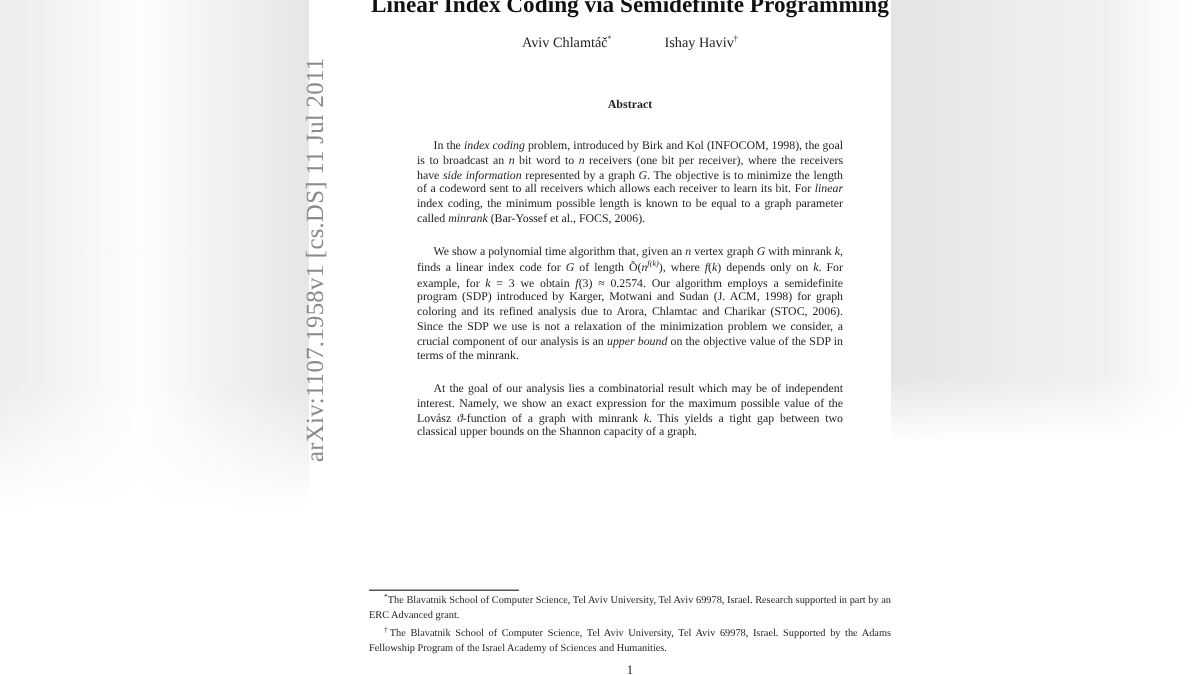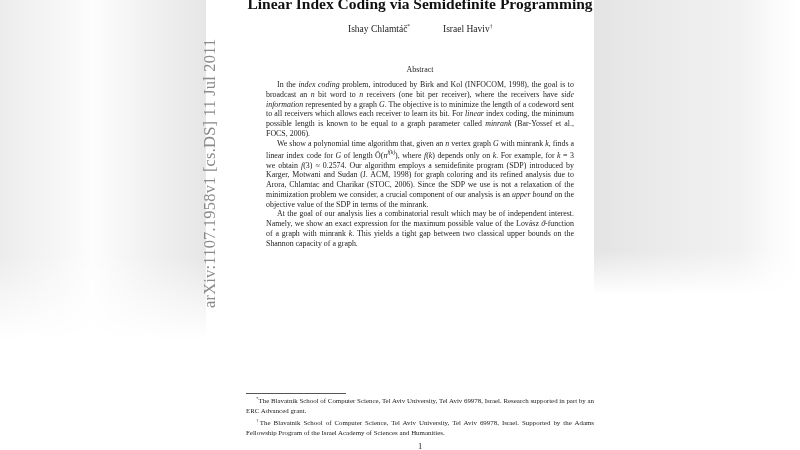--- a/index.html
+++ b/index.html
@@ -38,27 +38,27 @@
   }
   .authors {
     position:absolute; top:23px; left:0; width:800px; height:14px;
     font-size:9.5px; color:#222;
   }
   .author-1 { position:absolute; left:348px; }
   .author-2 { position:absolute; left:443px; }
   .authors sup { font-size:5.5px; }
   .abstract-heading {
     position:absolute; top:65px; left:266px; width:308px; text-align:center;
-    font-size:8px; font-weight:normal; color:#222;
+    font-size:8px; font-weight:bold; color:#222;
   }
   .abstract {
     position:absolute; top:80px; left:266px; width:308px;
     font-size:7.9px; line-height:9.75px; text-align:justify; color:#222;
   }
-  .abstract p { margin:0; text-indent:11px; }
+  .abstract p { margin:12px; text-indent:11px; }
   .footnote-rule {
     position:absolute; left:246px; top:393px; width:100px; height:0;
     border-top:0.8px solid #555;
   }
   .footnotes {
     position:absolute; top:394px; left:246px; width:348px;
     font-size:6.9px; line-height:9.8px; color:#222; text-align:justify;
   }
   .footnotes p { margin:0; text-indent:10px; }
   .footnotes sup { font-size:5px; }
@@ -73,22 +73,22 @@
 
 <div class="bg-left"></div>
 <div class="bg-right"></div>
 <div class="page"></div>
 
 <div class="arxiv-stamp">arXiv:1107.1958v1  [cs.DS]  11 Jul 2011</div>
 
 <div class="title">Linear Index Coding via Semidefinite Programming</div>
 
 <div class="authors">
-  <span class="author-1"><span>Ishay Chlamtáč</span><sup>*</sup></span>
-  <span class="author-2"><span>Israel Haviv</span><sup>†</sup></span>
+  <span class="author-1"><span>Aviv Chlamtáč</span><sup>*</sup></span>
+  <span class="author-2"><span>Ishay Haviv</span><sup>†</sup></span>
 </div>
 
 <div class="abstract-heading">Abstract</div>
 
 <div class="abstract">
   <p><span>In the </span><i>index coding</i><span> problem, introduced by Birk and Kol (INFOCOM, 1998), the goal is to broadcast an </span><i>n</i><span> bit word to </span><i>n</i><span> receivers (one bit per receiver), where the receivers have </span><i>side information</i><span> represented by a graph </span><i>G</i><span>. The objective is to minimize the length of a codeword sent to all receivers which allows each receiver to learn its bit. For </span><i>linear</i><span> index coding, the minimum possible length is known to be equal to a graph parameter called </span><i>minrank</i><span> (Bar-Yossef et al., FOCS, 2006).</span></p>
   <p><span>We show a polynomial time algorithm that, given an </span><i>n</i><span> vertex graph </span><i>G</i><span> with minrank </span><i>k</i><span>, finds a linear index code for </span><i>G</i><span> of length Õ(</span><i>n</i><sup style="font-size: 5.5px; font-style: italic;">f(k)</sup><span>), where </span><i>f</i><span>(</span><i>k</i><span>) depends only on </span><i>k</i><span>. For example, for </span><i>k</i><span> = 3 we obtain </span><i>f</i><span>(3) ≈ 0.2574. Our algorithm employs a semidefinite program (SDP) introduced by Karger, Motwani and Sudan (J. ACM, 1998) for graph coloring and its refined analysis due to Arora, Chlamtac and Charikar (STOC, 2006). Since the SDP we use is not a relaxation of the minimization problem we consider, a crucial component of our analysis is an </span><i>upper bound</i><span> on the objective value of the SDP in terms of the minrank.</span></p>
   <p><span>At the goal of our analysis lies a combinatorial result which may be of independent interest. Namely, we show an exact expression for the maximum possible value of the Lovász </span><i>ϑ</i><span>-function of a graph with minrank </span><i>k</i><span>. This yields a tight gap between two classical upper bounds on the Shannon capacity of a graph.</span></p>
 </div>
 

